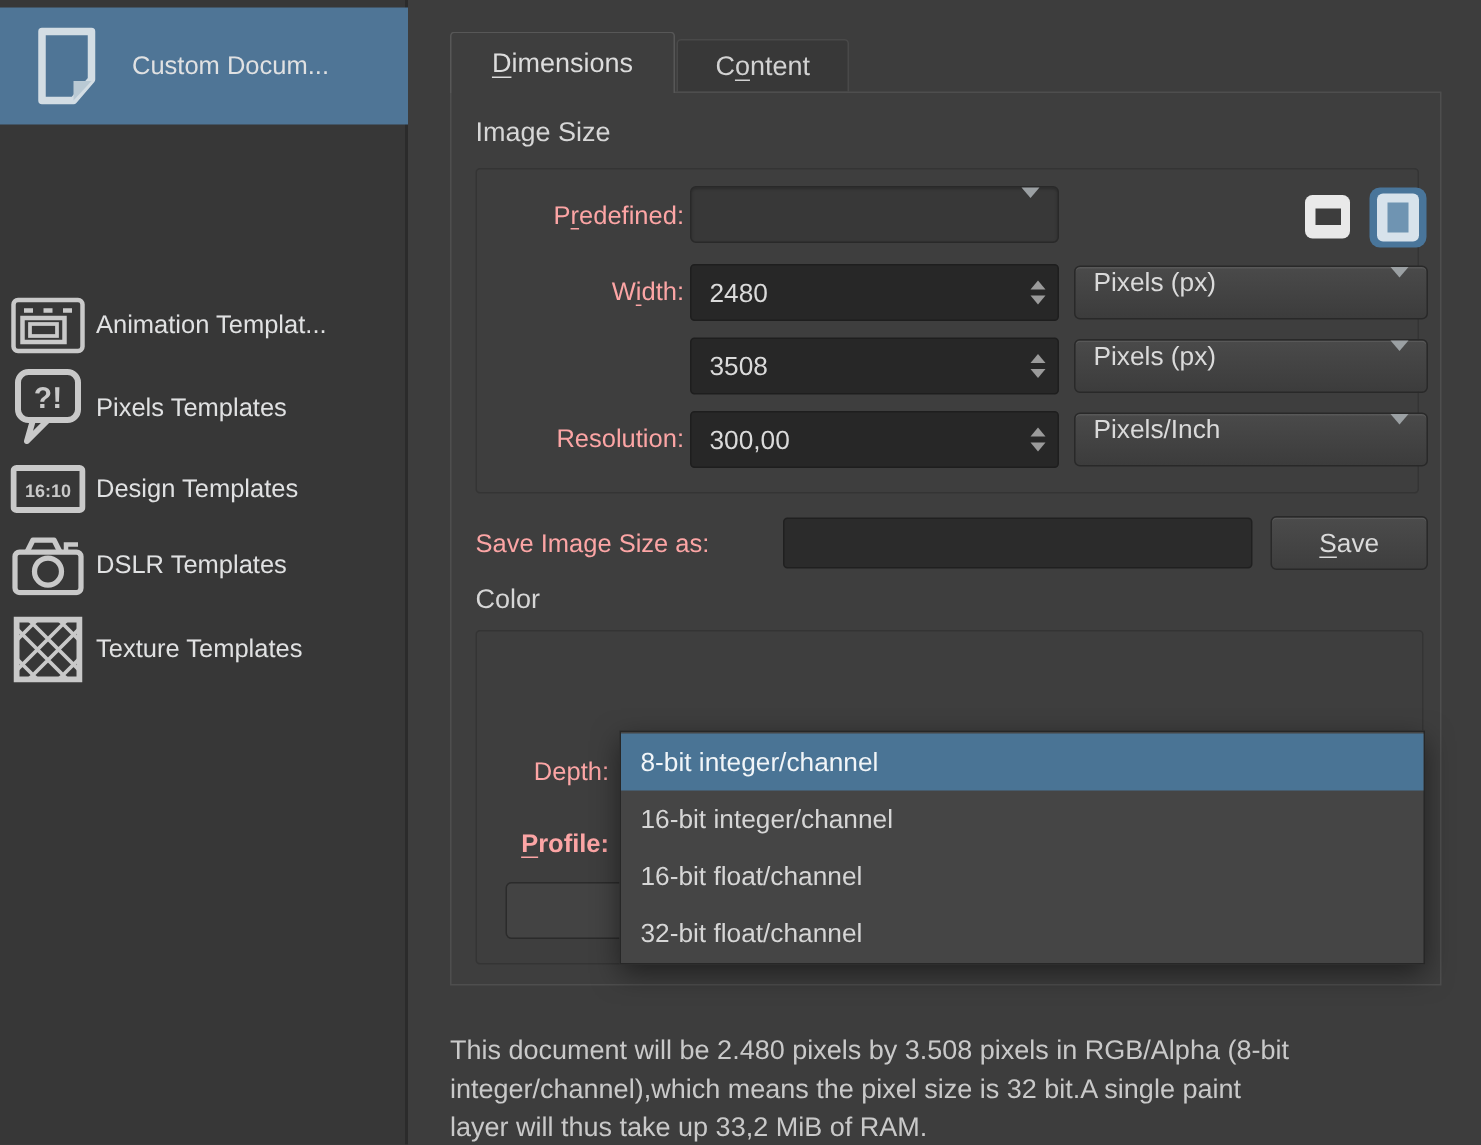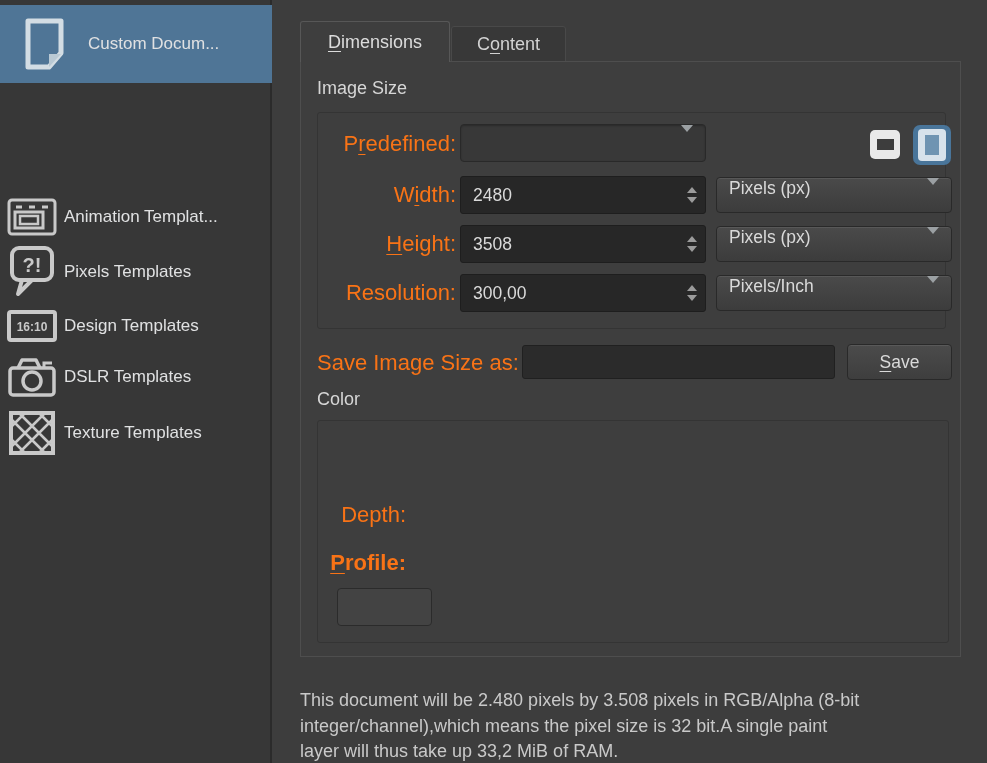--- a/index.html
+++ b/index.html
@@ -47,21 +47,21 @@
 
   
   .panel {
     position:absolute; left:300px; top:61px; width:661px; height:596px;
     background:#3e3e3e; border:1px solid #4e4e4e; z-index:1;
   }
   .section-title { position:absolute; font-size:18px; color:#d6d6d6; }
   .groupbox { position:absolute; border:1px solid #343434; border-radius:3px; }
 
   .row-label {
-    position:absolute; text-align:right; font-size:22px; color:#f97316;
+    position:absolute; text-align:right; font-size:17px; color:#fca5a5;
     white-space:nowrap;
   }
 
   
   .spin-input {
     position:absolute; background:#272727; border:1px solid #1e1e1e; border-radius:3px;
   }
   .spin-input input {
     position:absolute; inset:0; width:100%; height:100%;
     background:transparent; border:none; outline:none;
@@ -263,23 +263,20 @@
         <span class="spinner">
             <i class="up"></i>
             <i class="dn"></i>
           </span>
       </div>
       <div class="combo" style="left:398px;top:64px;width:236px;height:36px;">
         <span class="combo-text">Pixels (px)</span>
         <span class="caret"></span>
       </div>
 
-      <div class="row-label" style="left:0;width:138px;top:112px;height:38px;line-height:38px;">
-        <span></span><u>H</u><span>eight:</span>
-      </div>
       <div class="spin-input" style="left:142px;top:112px;width:246px;height:38px;">
         <input type="text" value="3508" style="">
         <span class="spinner">
             <i class="up"></i>
             <i class="dn"></i>
           </span>
       </div>
       <div class="combo" style="left:398px;top:113px;width:236px;height:36px;">
         <span class="combo-text">Pixels (px)</span>
         <span class="caret"></span>
@@ -317,20 +314,26 @@
       <div class="row-label" style="left:0;width:88px;top:76px;height:36px;line-height:36px;">Depth:</div>
 
       <div class="row-label" style="left:0;width:88px;top:124px;height:36px;line-height:36px;font-weight:bold;">
         <span></span><u>P</u><span>rofile:</span>
       </div>
 
       <div class="profile-btn-partial" style="left:19px;top:167px;width:95px;height:38px;"></div>
     </div>
   </div>
 
+  <div class="popup">
+    <div class="opt selected">8-bit integer/channel</div>
+    <div class="opt">16-bit integer/channel</div>
+    <div class="opt">16-bit float/channel</div>
+    <div class="opt">32-bit float/channel</div>
+  </div>
 
   <div class="summary">
     <div>This document will be 2.480 pixels by 3.508 pixels in RGB/Alpha (8-bit</div>
     <div>integer/channel),which means the pixel size is 32 bit.A single paint</div>
     <div>layer will thus take up 33,2 MiB of RAM.</div>
   </div>
 
 </div>
 
 </body></html>

